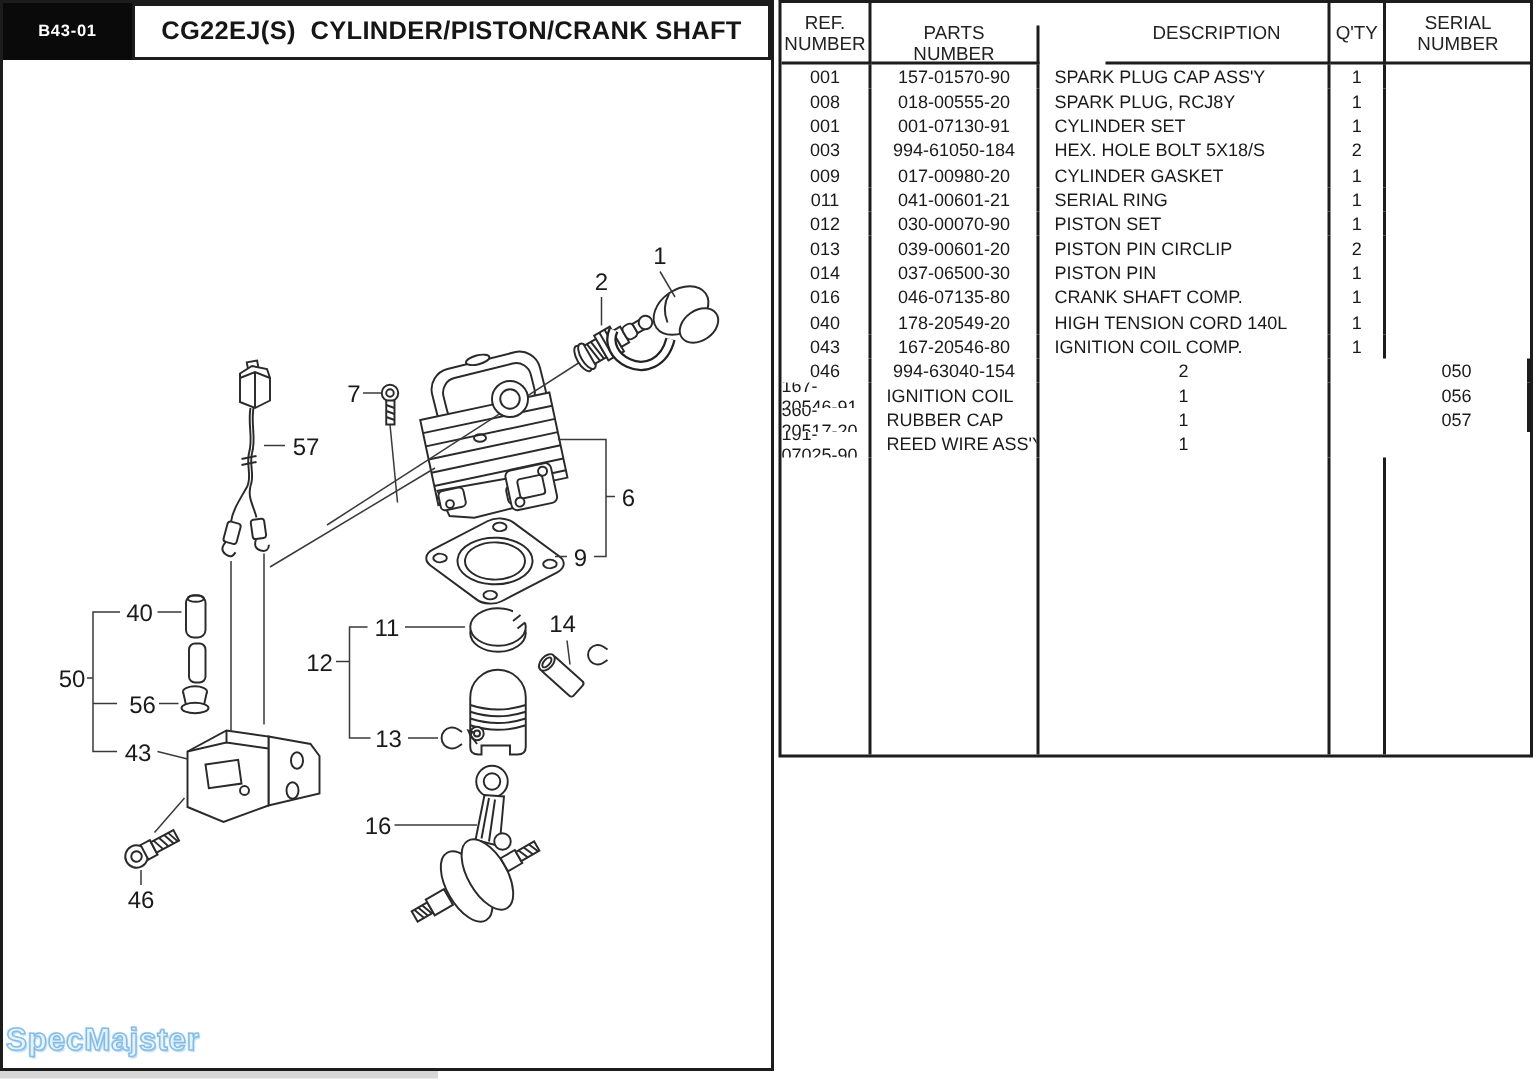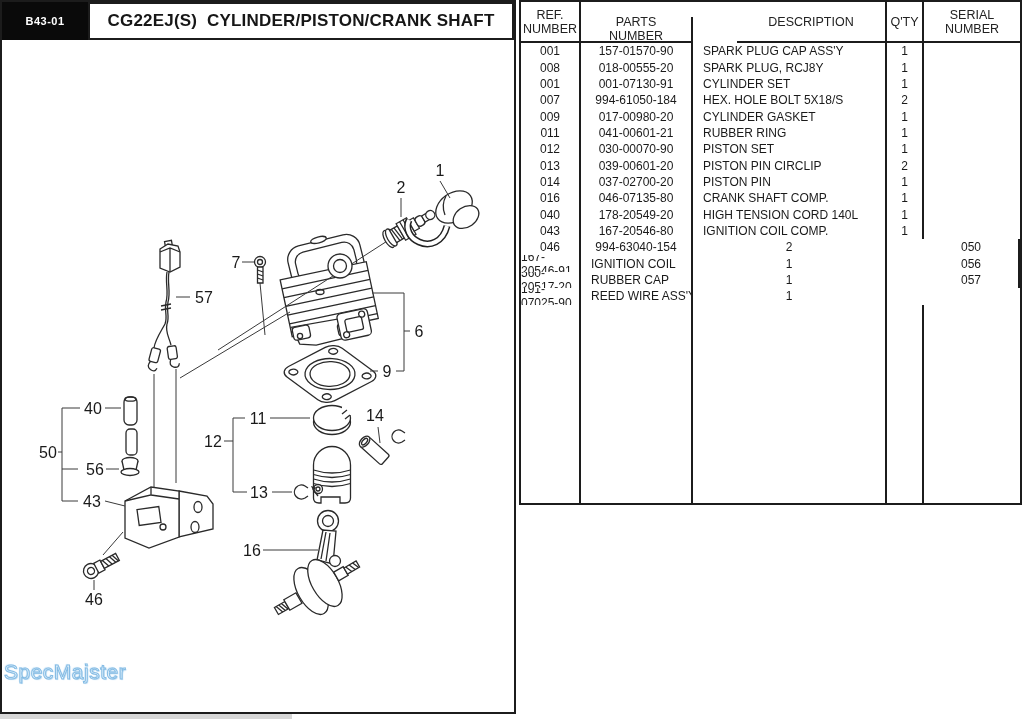--- a/index.html
+++ b/index.html
@@ -28,22 +28,22 @@
   #parts-grid{display:grid;width:100%;height:100%;
     grid-template-columns:60px 112px 194px 37px 1fr;
     grid-template-rows:41px repeat(16,16.35px) 1fr;}
   .th{display:flex;flex-direction:column;align-items:center;justify-content:center;
     font-size:12.5px;line-height:14px;border-bottom:2px solid #1c1c1c;color:#222;}
   .bR{border-right:2px solid #1c1c1c;}
   .td{display:flex;align-items:center;font-size:12px;color:#1a1a1a;overflow:hidden;}
   .c-ref,.c-qty,.c-parts{justify-content:center;}
   .c-desc{justify-content:flex-start;padding-left:10px;white-space:pre;}
   
-  #watermark{position:absolute;left:4px;top:660px;z-index:6;
-    font-weight:normal;font-size:21px;letter-spacing:.5px;color:#e4f2fc;
+  #watermark{position:absolute;left:4px;top:682px;z-index:6;
+    font-weight:bold;font-size:21px;letter-spacing:.5px;color:#e4f2fc;
     -webkit-text-stroke:1px #85bce4;
     text-shadow:1px 1px 1px #b7d9f2,-1px -1px 1px #cfe6f7;}
   #bottom-shadow{position:absolute;left:0;top:714px;width:292px;height:5px;background:#d7d7d7;}
 </style>
 </head>
 <body>
 
 <div id="diagram-panel">
   <div id="code-box">B43-01</div>
   <div id="title-box">CG22EJ(S)  CYLINDER/PISTON/CRANK SHAFT</div>
@@ -289,52 +289,52 @@
       <div class="td bR c-desc">SPARK PLUG, RCJ8Y</div>
       <div class="td bR c-qty">1</div>
       <div class="td c-serial"></div>
 
       <div class="td bR c-ref">001</div>
       <div class="td bR c-parts">001-07130-91</div>
       <div class="td bR c-desc">CYLINDER SET</div>
       <div class="td bR c-qty">1</div>
       <div class="td c-serial"></div>
 
-      <div class="td bR c-ref">007</div>
+      <div class="td bR c-ref">003</div>
       <div class="td bR c-parts">994-61050-184</div>
       <div class="td bR c-desc">HEX. HOLE BOLT 5X18/S</div>
       <div class="td bR c-qty">2</div>
       <div class="td c-serial"></div>
 
       <div class="td bR c-ref">009</div>
       <div class="td bR c-parts">017-00980-20</div>
       <div class="td bR c-desc">CYLINDER GASKET</div>
       <div class="td bR c-qty">1</div>
       <div class="td c-serial"></div>
 
       <div class="td bR c-ref">011</div>
       <div class="td bR c-parts">041-00601-21</div>
-      <div class="td bR c-desc">RUBBER RING</div>
+      <div class="td bR c-desc">SERIAL RING</div>
       <div class="td bR c-qty">1</div>
       <div class="td c-serial"></div>
 
       <div class="td bR c-ref">012</div>
       <div class="td bR c-parts">030-00070-90</div>
       <div class="td bR c-desc">PISTON SET</div>
       <div class="td bR c-qty">1</div>
       <div class="td c-serial"></div>
 
       <div class="td bR c-ref">013</div>
       <div class="td bR c-parts">039-00601-20</div>
       <div class="td bR c-desc">PISTON PIN CIRCLIP</div>
       <div class="td bR c-qty">2</div>
       <div class="td c-serial"></div>
 
       <div class="td bR c-ref">014</div>
-      <div class="td bR c-parts">037-02700-20</div>
+      <div class="td bR c-parts">037-06500-30</div>
       <div class="td bR c-desc">PISTON PIN</div>
       <div class="td bR c-qty">1</div>
       <div class="td c-serial"></div>
 
       <div class="td bR c-ref">016</div>
       <div class="td bR c-parts">046-07135-80</div>
       <div class="td bR c-desc">CRANK SHAFT COMP.</div>
       <div class="td bR c-qty">1</div>
       <div class="td c-serial"></div>
 

